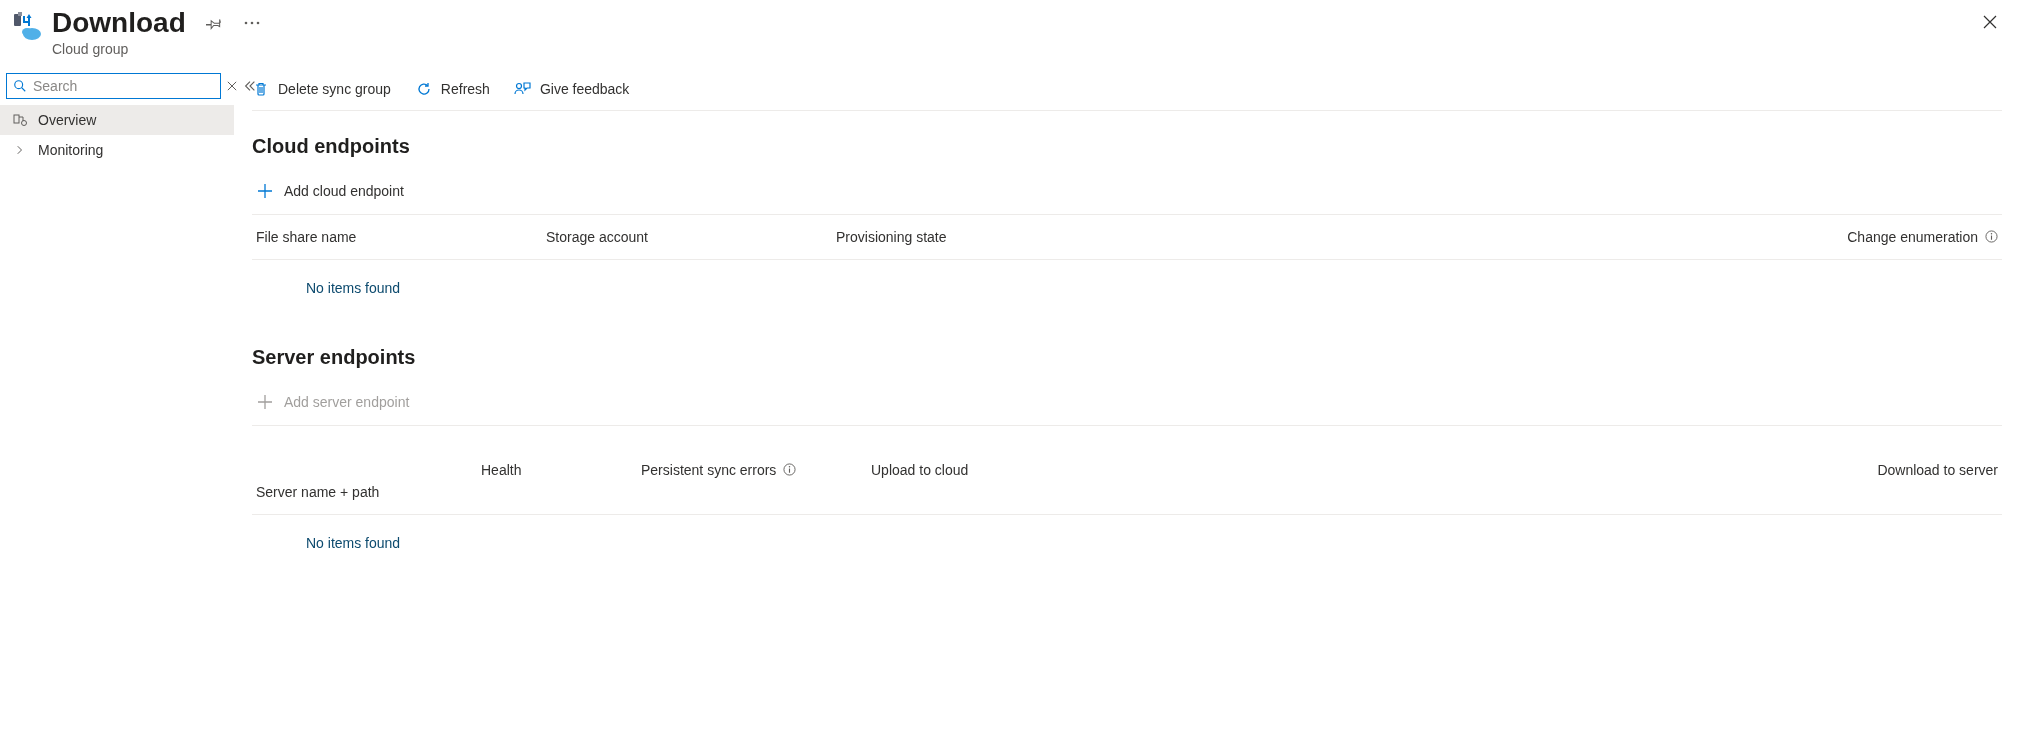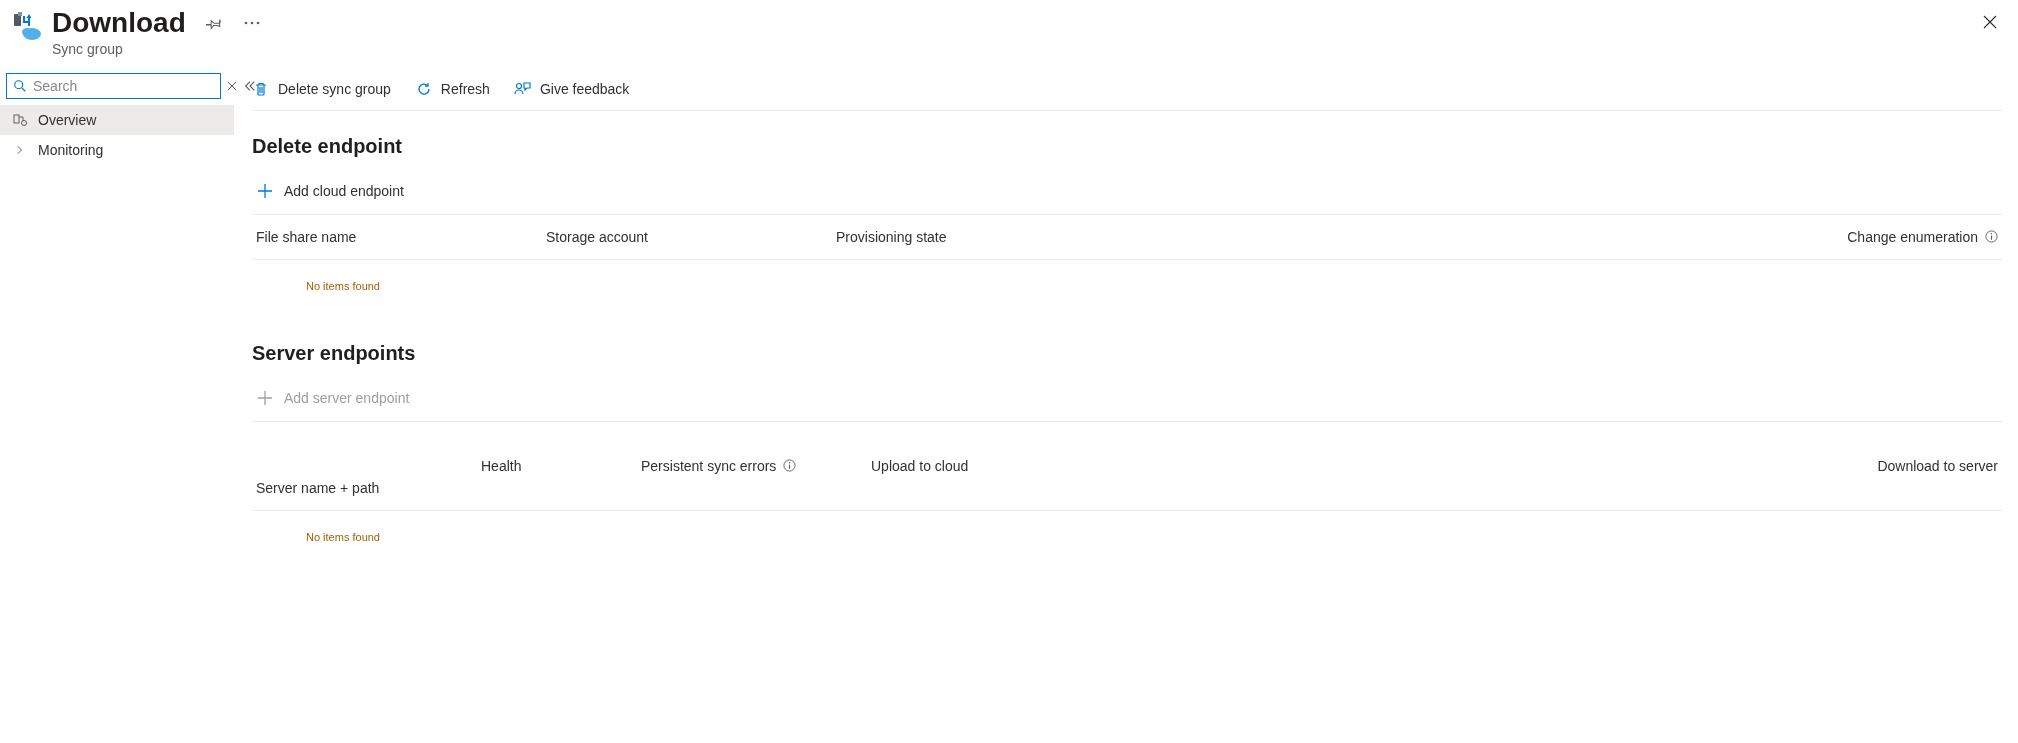--- a/index.html
+++ b/index.html
@@ -199,22 +199,22 @@
       display:flex;
       align-items:center;
       padding: 14px 4px;
       border-bottom:1px solid #edebe9;
       font-size:14px;
       color:#323130;
     }
     .col { display:flex; align-items:center; gap:6px; }
     .empty-row {
       padding: 20px 0 40px 54px;
-      color:#a16207;
-      font-size:11px;
+      color:#0c4a6e;
+      font-size:14px;
     }
     .info-icon {
       width:14px;height:14px;
       color:#605e5c;
       display:inline-flex;align-items:center;justify-content:center;
     }
     
     .cloud-c1{flex:0 0 290px;}
     .cloud-c2{flex:0 0 290px;}
     .cloud-c3{flex:0 0 150px;}
@@ -252,21 +252,21 @@
             </svg>
         </div>
         <div class="more-btn">
           <svg viewBox="0 0 16 4" width="16" height="4">
               <circle cx="2" cy="2" r="1.3" fill="currentColor"></circle>
               <circle cx="8" cy="2" r="1.3" fill="currentColor"></circle>
               <circle cx="14" cy="2" r="1.3" fill="currentColor"></circle>
             </svg>
         </div>
       </div>
-      <div class="subtitle">Sync group</div>
+      <div class="subtitle">Cloud group</div>
     </div>
     <div class="close-btn">
       <svg viewBox="0 0 14 14" width="14" height="14">
           <path d="M1 1 L13 13 M13 1 L1 13" stroke="currentColor" stroke-width="1.2"></path>
         </svg>
     </div>
   </div>
 
   <div class="body">
     <div class="sidebar">
@@ -334,21 +334,21 @@
                 <circle cx="5" cy="5" r="2.5" fill="none" stroke="currentColor" stroke-width="1.2"></circle>
                 <path d="M1 13 a4 4 0 0 1 8 0" fill="none" stroke="currentColor" stroke-width="1.2"></path>
                 <path d="M10 2 h6 v5 h-3 l-2 2 v-2 h-1 z" fill="none" stroke="currentColor" stroke-width="1.2"></path>
               </svg>
           </span>
           <span>Give feedback</span>
         </div>
       </div>
 
       <div class="section-block">
-        <div class="section-title">Delete endpoint</div>
+        <div class="section-title">Cloud endpoints</div>
         <div class="add-row enabled">
           <span class="plus-icon">
             <svg viewBox="0 0 16 16" width="16" height="16">
                 <path d="M8 1 v14 M1 8 h14" stroke="currentColor" stroke-width="1.3"></path>
               </svg>
           </span>
           <span>Add cloud endpoint</span>
         </div>
         <div class="table-header">
           <div class="col cloud-c1">File share name</div>

